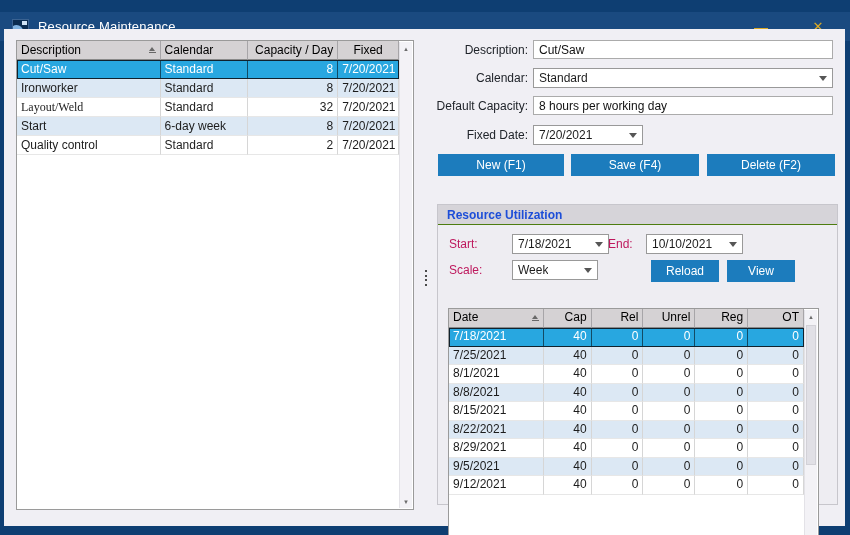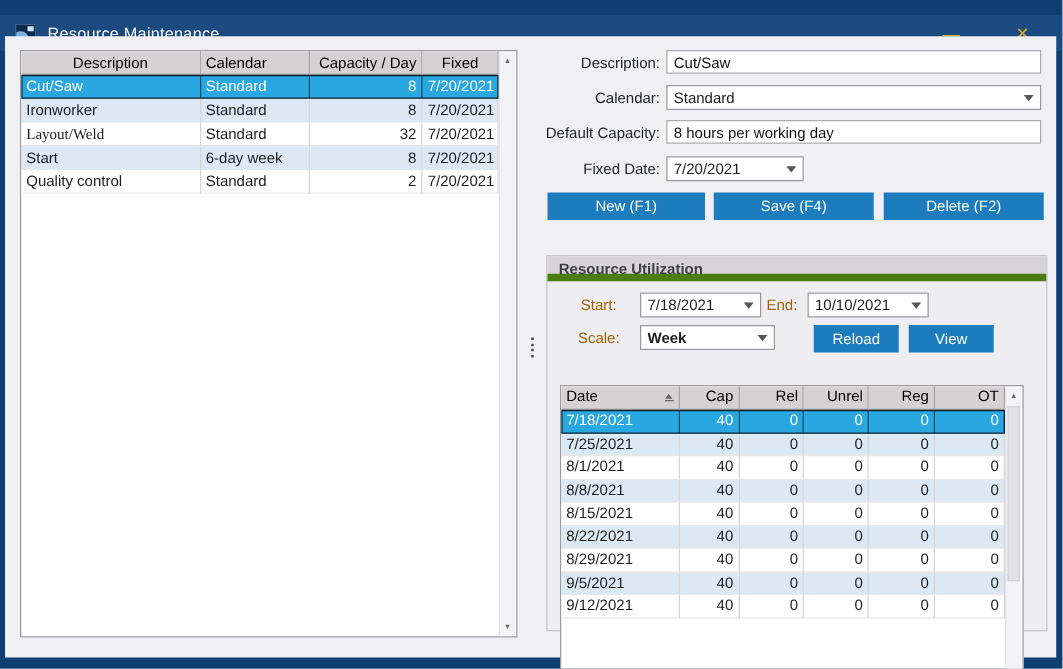--- a/index.html
+++ b/index.html
@@ -59,23 +59,23 @@
            align-items:center; padding:0 5px; }
   .combo .combo-text { overflow:hidden; white-space:nowrap; }
   .combo .combo-arrow { margin-left:auto; width:0; height:0; border-left:4px solid transparent;
            border-right:4px solid transparent; border-top:5px solid #565656; flex:none; }
   .btn { position:absolute; height:22px; background:#1c7cbd; color:#ffffff; border:none;
          font-family:"Liberation Sans",sans-serif; font-size:12px; text-align:center; line-height:22px; }
 
   
   .groupbox { position:absolute; left:433px; top:175px; width:401px; height:301px;
               background:#eeedf2; border:1px solid #c7c6cc; }
-  .groupbox-header { height:20px; background:#d6d4d9; border-bottom:6px solid #4d7c0f;
-              font-weight:bold; line-height:20px; padding-left:9px; color:#404040; }
-  .group-label { position:absolute; text-align:center; color:#a16207; }
+  .groupbox-header { height:20px; background:#d6d4d9; border-bottom:1px solid #4d7c0f;
+              font-weight:bold; line-height:20px; padding-left:9px; color:#1d4ed8; }
+  .group-label { position:absolute; text-align:left; color:#be185d; }
 
   .splitter { position:absolute; left:421px; top:241px; width:3px; height:16px;
               display:flex; flex-direction:column; justify-content:space-between; }
   .splitter i { display:block; width:2px; height:2px; background:#4a4a4a; }
 
   .hint { position:absolute; left:10px; top:283px; color:#1c1c1c; }
 </style>
 </head>
 <body>
 
@@ -86,21 +86,21 @@
     <span class="title-text">Resource Maintenance</span>
     <span class="win-btn minimize">—</span>
     <span class="win-btn close">✕</span>
   </div>
 
   <div class="client">
 
     <div class="grid" id="resources-grid" style="left:12px; top:11px; width:398px; height:470px;">
       <div class="grid-body">
           <div class="grid-row grid-head">
-            <div class="grid-cell align-l" style="width: 144px; flex-direction: column;">
+            <div class="grid-cell align-l" style="width: 144px;">
               <span>Description</span>
               <span class="sort-icon"></span>
             </div>
             <div class="grid-cell align-l" style="width: 88px;">
               <span>Calendar</span>
             </div>
             <div class="grid-cell align-r" style="width: 90px;">
               <span>Capacity / Day</span>
             </div>
             <div class="grid-cell align-c" style="width: 61px;">
@@ -182,21 +182,21 @@
         <span class="combo-arrow"></span>
       </div>
 
       <div class="group-label" style="left:170px; top:29px; width:35px; line-height:20px;">End:</div>
       <div class="combo" style="left:208px; top:29px; width:97px;">
         <span class="combo-text">10/10/2021</span>
         <span class="combo-arrow"></span>
       </div>
 
       <div class="group-label" style="left:11px; top:55px; width:60px; line-height:20px;">Scale:</div>
-      <div class="combo" style="left:74px; top:55px; width:108px;font-weight:bold;">
+      <div class="combo" style="left:74px; top:55px; width:86px;">
         <span class="combo-text">Week</span>
         <span class="combo-arrow"></span>
       </div>
 
       <button class="btn" style="left:213px; top:55px; width:68px;">Reload</button>
       <button class="btn" style="left:289px; top:55px; width:68px;">View</button>
 
       <div class="grid" id="utilization-grid" style="left:10px; top:103px; width:371px; height:242px;">
         <div class="grid-body">
             <div class="grid-row grid-head">

